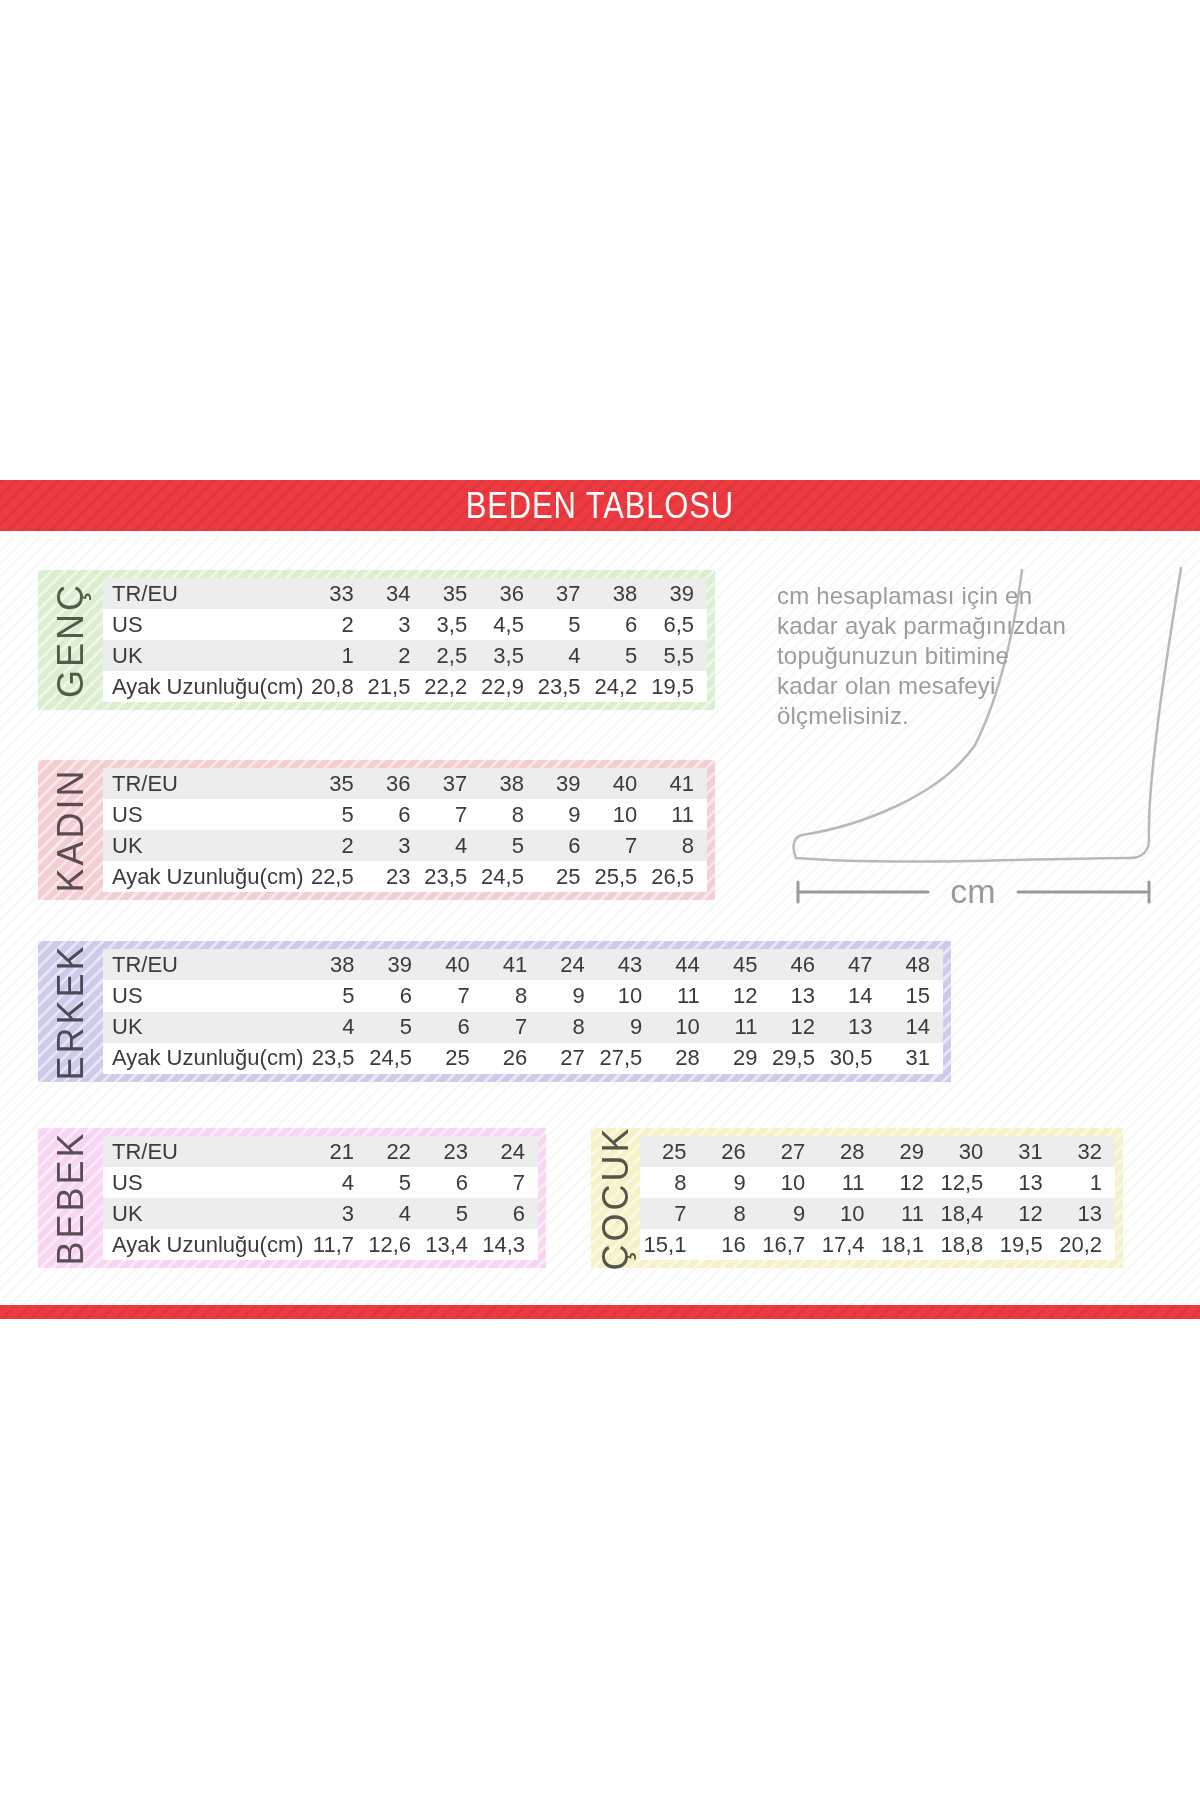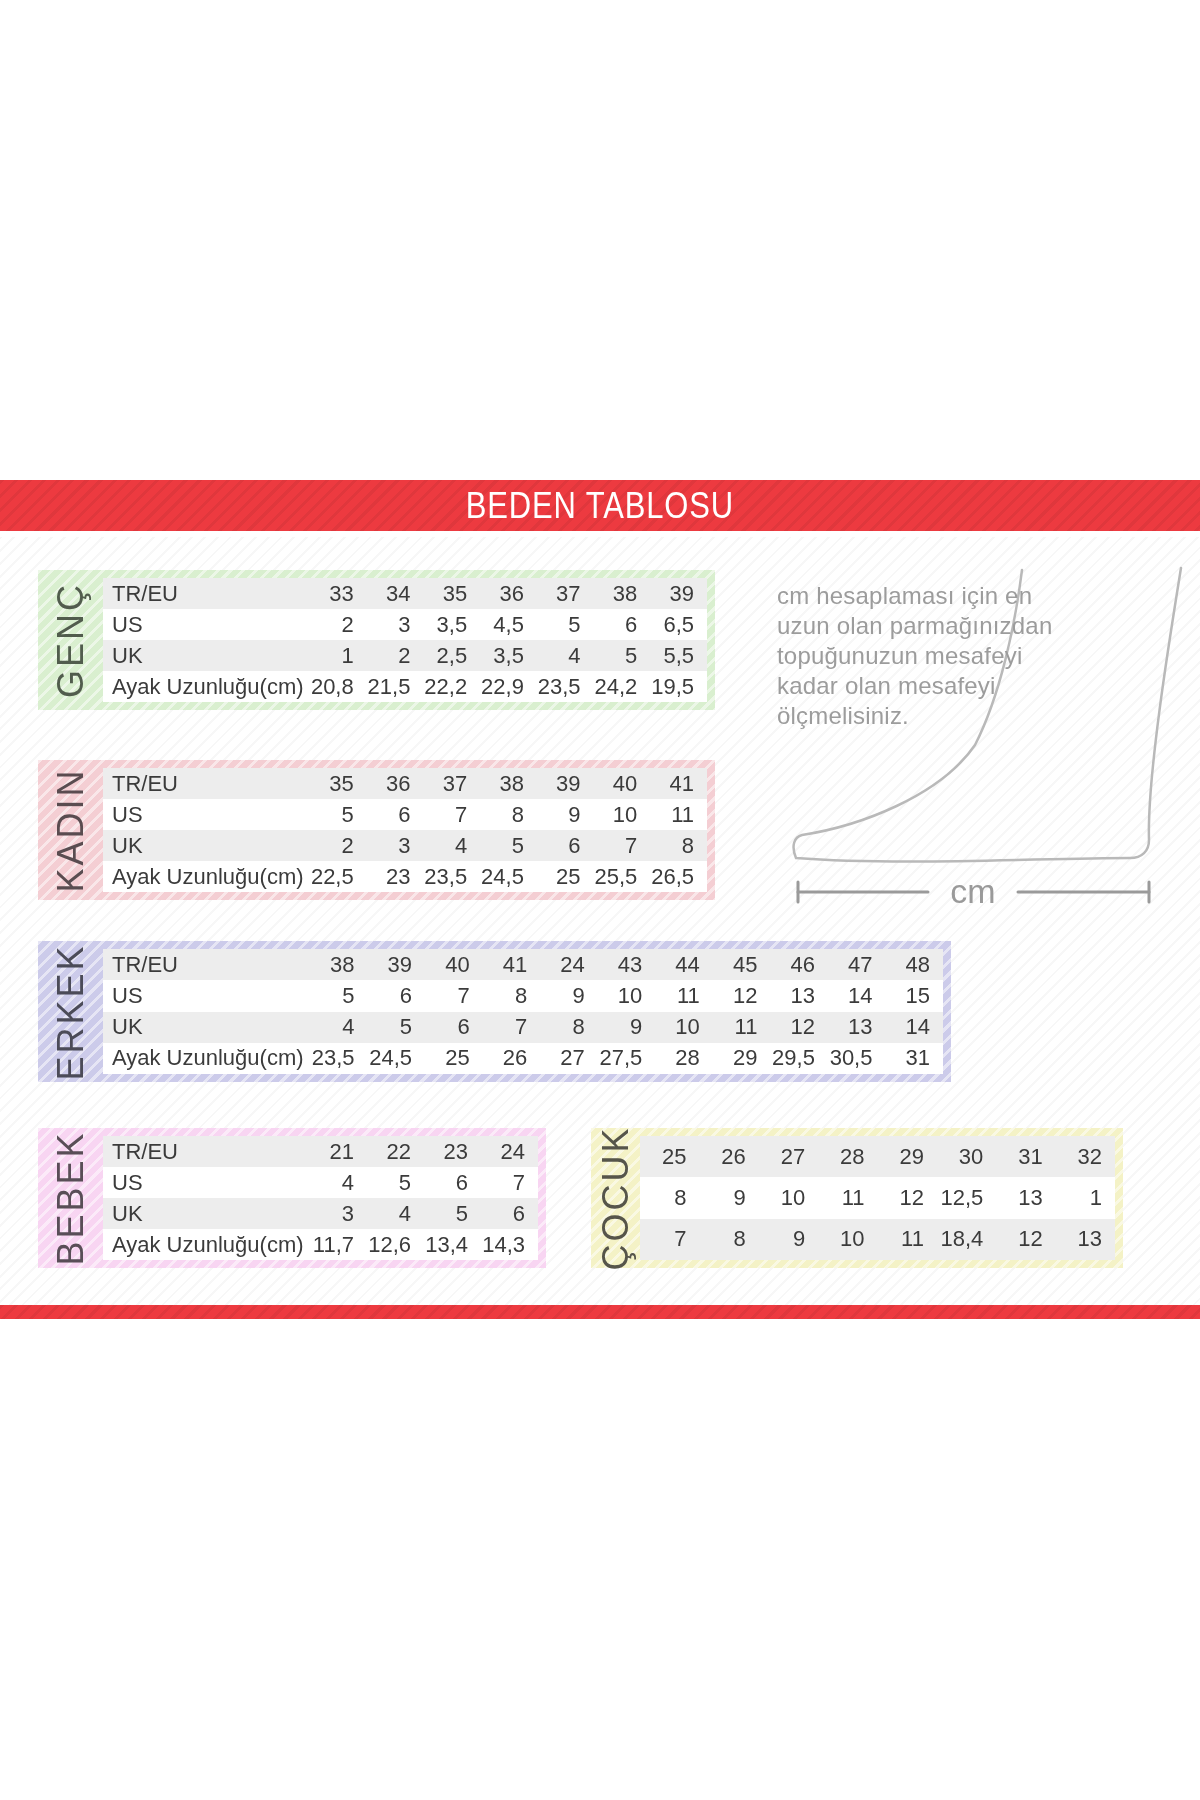--- a/index.html
+++ b/index.html
@@ -91,22 +91,22 @@
     <line x1="18" y1="326" x2="18" y2="346"></line>
     <line x1="369" y1="326" x2="369" y2="346"></line>
     <line x1="18" y1="336" x2="148" y2="336"></line>
     <line x1="238" y1="336" x2="369" y2="336"></line>
   </g>
   <text x="193" y="347" text-anchor="middle" font-family="Liberation Sans, sans-serif" font-size="34" fill="#9a9a9a">cm</text>
 </svg>
 
 <div class="instruction" style="color: rgb(156, 156, 156);">
   <div>cm hesaplaması için en</div>
-  <div>uzun olan parmağınızdan</div>
-  <div>topuğunuzun mesafeyi</div>
+  <div>kadar ayak parmağınızdan</div>
+  <div>topuğunuzun bitimine</div>
   <div>kadar olan mesafeyi</div>
   <div>ölçmelisiniz.</div>
 </div>
 
 <div class="size-box" id="box-genc" style="background-color: rgb(217, 239, 207);">
   <div class="side-label">
     <span style="color: rgb(81, 92, 77);">GENÇ</span>
   </div>
   <div class="table-inner">
       <div class="trow even">
@@ -328,16 +328,26 @@
       <div class="trow even">
         <div class="tcell">7</div>
         <div class="tcell">8</div>
         <div class="tcell">9</div>
         <div class="tcell">10</div>
         <div class="tcell">11</div>
         <div class="tcell">18,4</div>
         <div class="tcell">12</div>
         <div class="tcell">13</div>
       </div>
+      <div class="trow odd">
+        <div class="tcell">15,1</div>
+        <div class="tcell">16</div>
+        <div class="tcell">16,7</div>
+        <div class="tcell">17,4</div>
+        <div class="tcell">18,1</div>
+        <div class="tcell">18,8</div>
+        <div class="tcell">19,5</div>
+        <div class="tcell">20,2</div>
+      </div>
     </div>
 </div>
 
 <div class="red-strip" style="background-color: rgb(237, 58, 64);"></div>
 
 </body></html>

